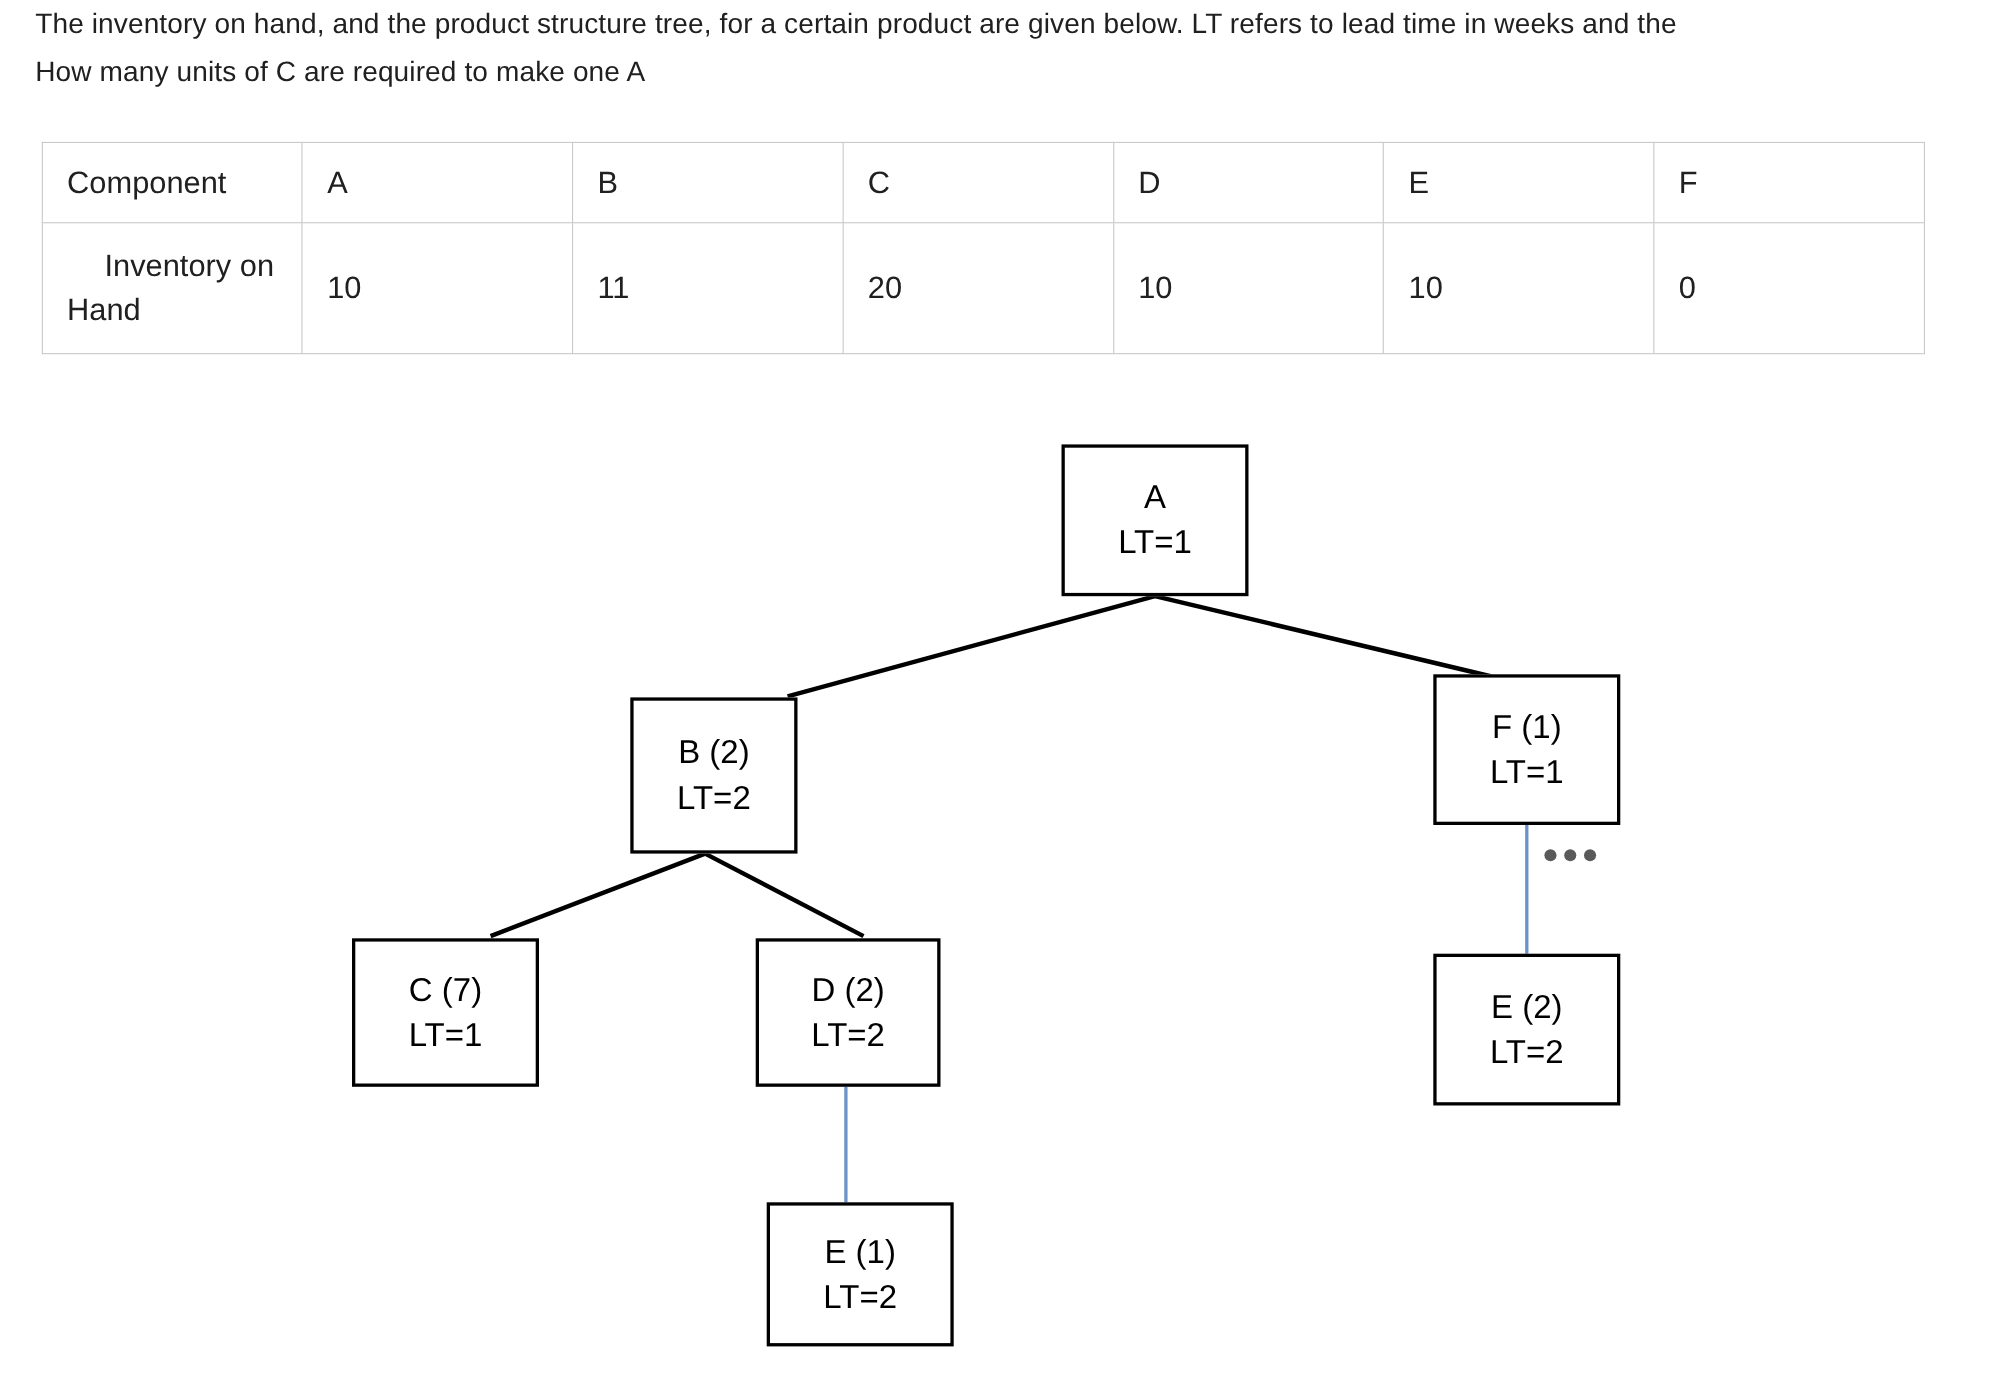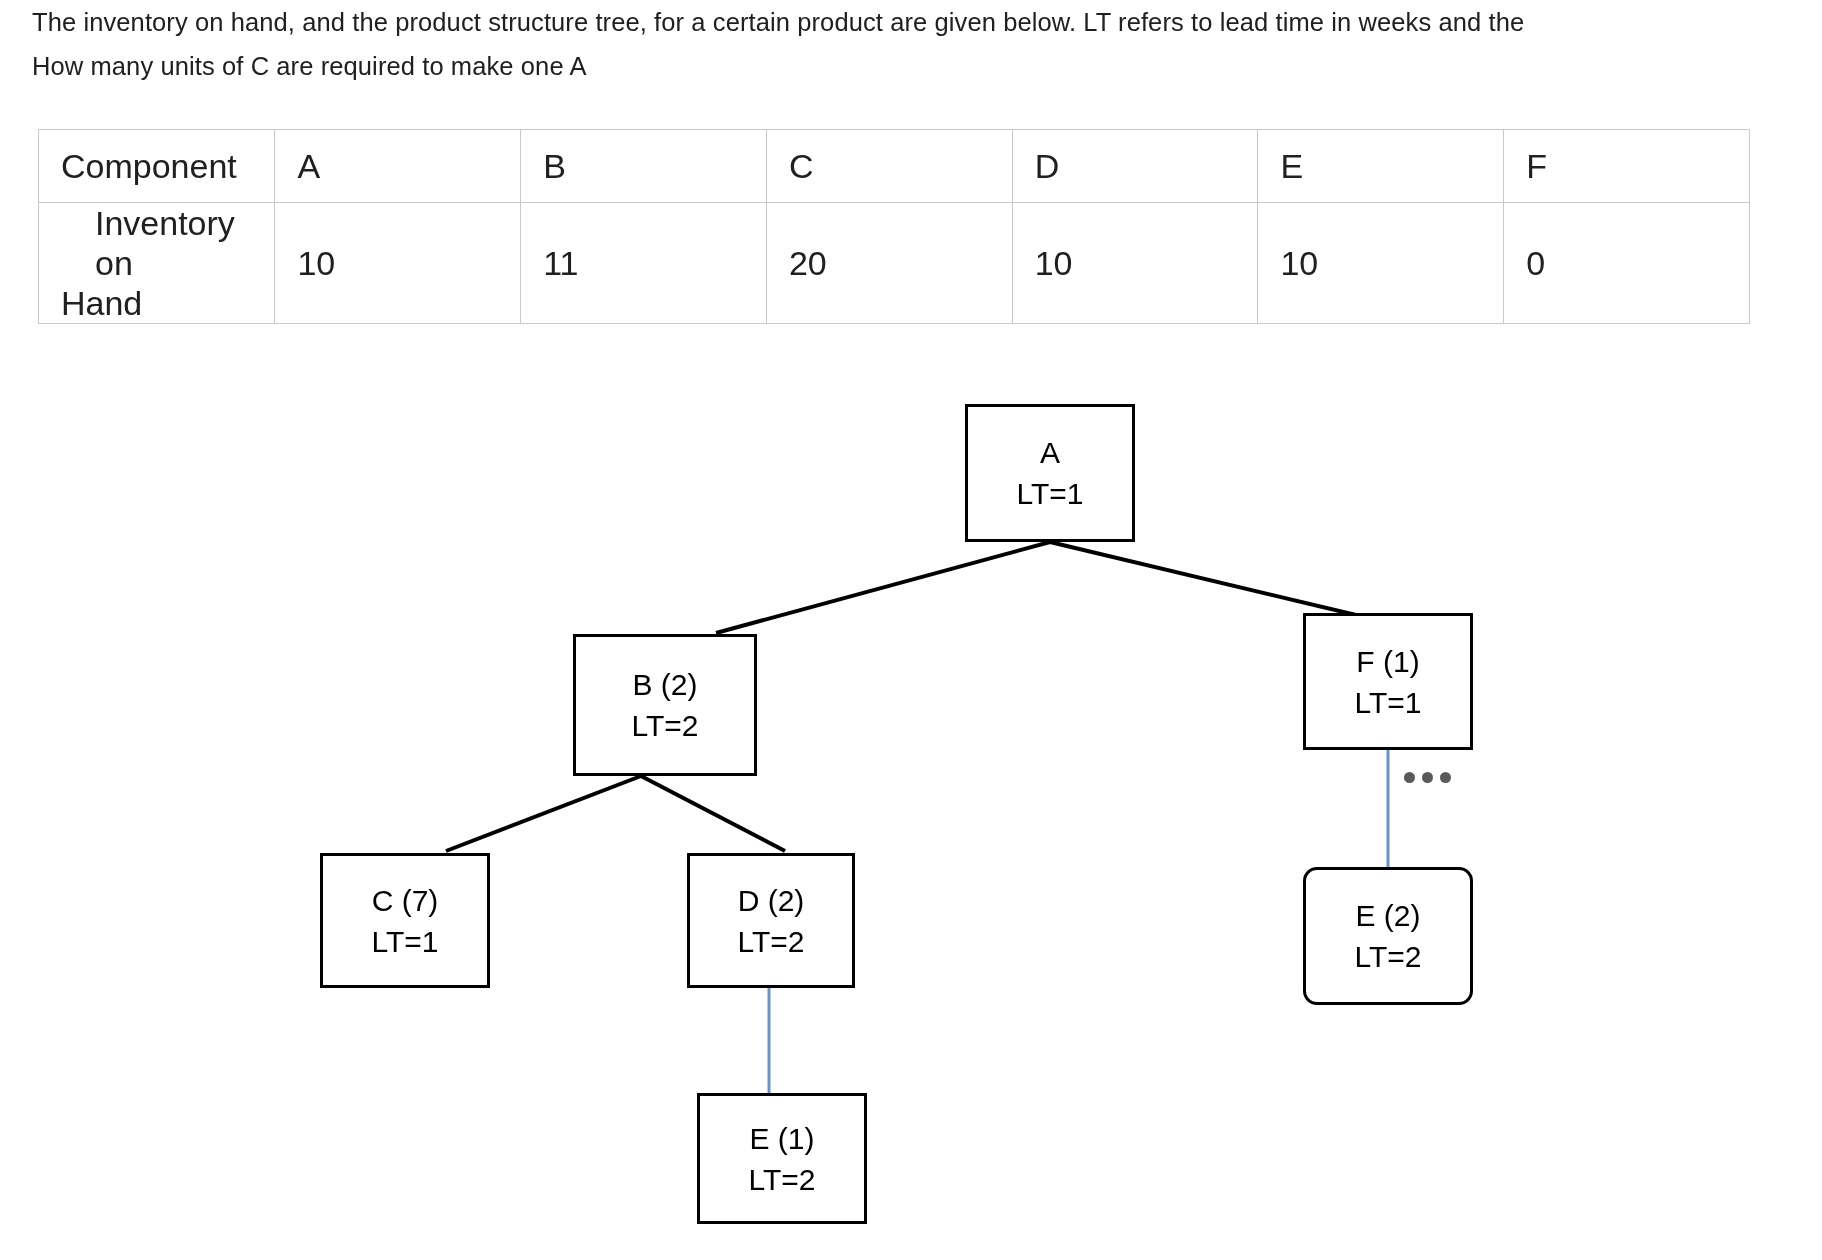--- a/index.html
+++ b/index.html
@@ -37,21 +37,21 @@
   #inventory-table {
     position: absolute;
     left: 38px;
     top: 129px;
     width: 1712px;
     border-collapse: collapse;
     table-layout: fixed;
   }
   #inventory-table td {
     border: 1px solid #c9c9c9;
-    font-size: 34px;
+    font-size: 28px;
     color: #202020;
     padding: 0 0 0 22px;
     vertical-align: middle;
     line-height: 40px;
   }
   #inventory-table tr.header-row td { height: 72px; }
   #inventory-table tr.data-row  td { height: 118px; }
   #inventory-table td.col-label { width: 206px; }
   #inventory-table td.col-val   { width: 215px; }
   .label-wrap {
@@ -153,37 +153,37 @@
       <line x1="641" y1="446" x2="446" y2="521" stroke="#000000" stroke-width="4" stroke-linecap="butt"></line>
       <line x1="641" y1="446" x2="785" y2="521" stroke="#000000" stroke-width="4" stroke-linecap="butt"></line>
       <line x1="1388" y1="420" x2="1388" y2="538" stroke="#6b93c9" stroke-width="3" stroke-linecap="butt"></line>
       <line x1="769" y1="658" x2="769" y2="764" stroke="#6b93c9" stroke-width="3" stroke-linecap="butt"></line>
     </svg>
   <div id="node-layer">
       <div class="node" style="left: 965px; top: 74px; width: 170px; height: 138px;">
         <span>A</span>
         <span>LT=1</span>
       </div>
-      <div class="node" style="left: 573px; top: 304px; width: 184px; height: 142px;">
+      <div class="node" style="left: 573px; top: 304px; width: 152px; height: 142px;">
         <span>B (2)</span>
         <span>LT=2</span>
       </div>
       <div class="node" style="left: 1303px; top: 283px; width: 170px; height: 137px;">
         <span>F (1)</span>
         <span>LT=1</span>
       </div>
       <div class="node" style="left: 320px; top: 523px; width: 170px; height: 135px;">
         <span>C (7)</span>
         <span>LT=1</span>
       </div>
       <div class="node" style="left: 687px; top: 523px; width: 168px; height: 135px; text-align: right;">
         <span>D (2)</span>
         <span>LT=2</span>
       </div>
-      <div class="node" style="left: 1303px; top: 537px; width: 170px; height: 138px; border-radius: 14px;">
+      <div class="node" style="left: 1303px; top: 537px; width: 170px; height: 138px;">
         <span>E (2)</span>
         <span>LT=2</span>
       </div>
       <div class="node" style="left: 697px; top: 763px; width: 170px; height: 131px;">
         <span>E (1)</span>
         <span>LT=2</span>
       </div>
     </div>
   <div id="more-icon">
     <i></i>

